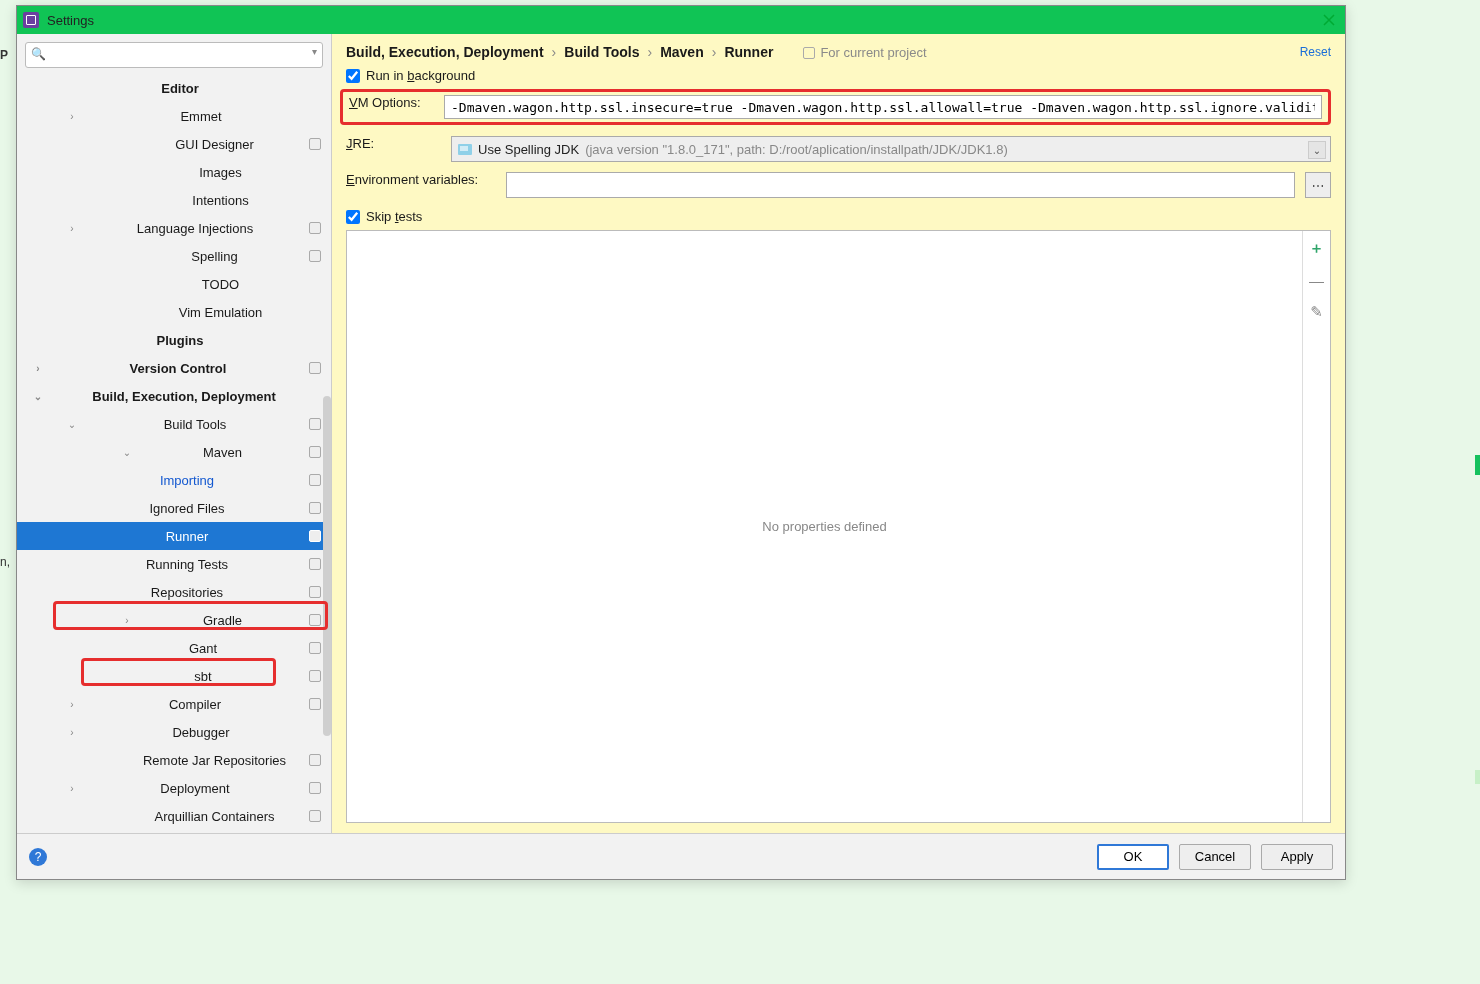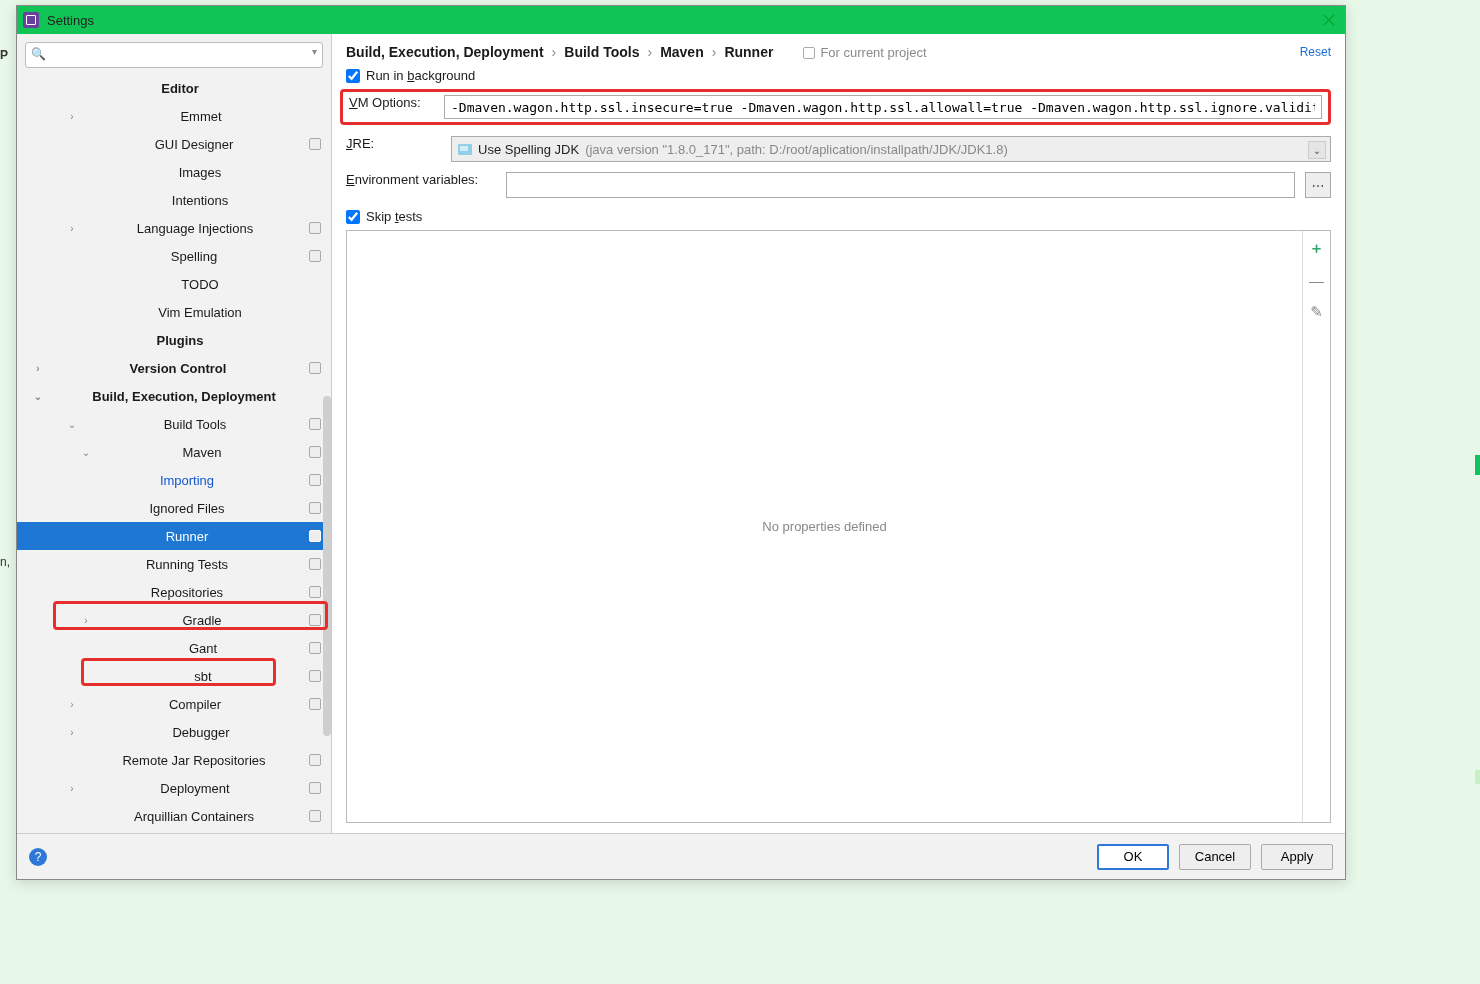--- a/index.html
+++ b/index.html
@@ -3,21 +3,21 @@
 <meta charset="utf-8">
 <style>
 * { box-sizing: border-box; margin: 0; padding: 0; }
 body { font-family: "Segoe UI", Arial, sans-serif; font-size: 13px; background: #f0f0f0; color: #1a1a1a; overflow: hidden; }
 .outer-wrap { background: #e8f8e8; padding: 5px 8px 10px 8px; width: 1480px; height: 984px; position: relative; }
 .sidemark { position: absolute; left: 0; top: 48px; font-weight: bold; font-size: 12px; color: #333; }
 .sidemark2 { position: absolute; left: 0; top: 555px; font-size: 12px; color: #333; }
 .greenbar { position: absolute; right: -1px; top: 455px; width: 6px; height: 20px; background: #15c15d; }
 .greenbar2 { position: absolute; right: -1px; top: 770px; width: 6px; height: 14px; background: #c7f0c7; }
 
-.dialog { position: relative; margin-left: 8px; width: 1330px; height: 875px; background: #ffffff; border: 1px solid #888; box-shadow: 0 3px 12px rgba(0,0,0,0.15); }
+.dialog { position: relative; margin-left: 8px; width: 1330px; height: 875px; background: #fef9c3; border: 1px solid #888; box-shadow: 0 3px 12px rgba(0,0,0,0.15); }
 .titlebar { height: 28px; background: #10c455; display: flex; align-items: center; padding: 0 6px; color: #222; position: relative; }
 .titlebar .app-icon { width: 16px; height: 16px; background: #6b3fa0; margin-right: 8px; border-radius: 2px; position: relative; }
 .titlebar .app-icon::after { content: ""; position: absolute; inset: 3px; border: 1px solid #fff; border-radius: 1px; }
 .titlebar .title { font-size: 13px; }
 .titlebar .close { position: absolute; right: 6px; top: 4px; width: 20px; height: 20px; display: flex; align-items: center; justify-content: center; color: #063; cursor: pointer; }
 
 .body { display: flex; height: calc(100% - 28px - 46px); }
 
 
 .left { width: 315px; border-right: 1px solid #ccc; background: #f2f2f2; display: flex; flex-direction: column; }
@@ -32,21 +32,21 @@
 .tree-row { height: 28px; display: flex; align-items: center; padding-right: 10px; cursor: pointer; position: relative; }
 .tree-row.head { font-weight: 700; padding-left: 22px; }
 .tree-row .arrow { width: 14px; display: inline-flex; justify-content: center; color: #888; font-size: 10px; margin-right: 2px; }
 .tree-row .lbl { flex: 1; text-align: center; }
 .tree-row .badge { width: 12px; height: 12px; border: 1px solid #aaa; border-radius: 2px; background: #eee; font-size: 0; }
 .tree-row.selected { background: #1e77d3; color: #fff; }
 .tree-row.selected .arrow, .tree-row.selected .badge { color: #fff; border-color: #fff; }
 .tree-row .lbl.link { color: #1358d0; }
 .tree-row.selected .lbl.link { color: #fff; }
 .pl2 { padding-left: 48px; }
-.pl3 { padding-left: 62px; }
+.pl3 { padding-left: 62px; margin-left: 41px; }
 .pl4 { padding-left: 80px; }
 .pl5 { padding-left: 48px; }
 
 
 .hl-runner { position: absolute; left: 36px; top: 527px; width: 275px; height: 29px; border: 3px solid #e62e2e; border-radius: 4px; pointer-events: none; }
 .hl-repos  { position: absolute; left: 64px; top: 584px; width: 195px; height: 28px; border: 3px solid #e62e2e; border-radius: 4px; pointer-events: none; }
 
 
 .right { flex: 1; padding: 10px 14px 0 14px; display: flex; flex-direction: column; }
 .crumbs { display: flex; align-items: center; gap: 8px; font-size: 14px; margin-bottom: 8px; }

